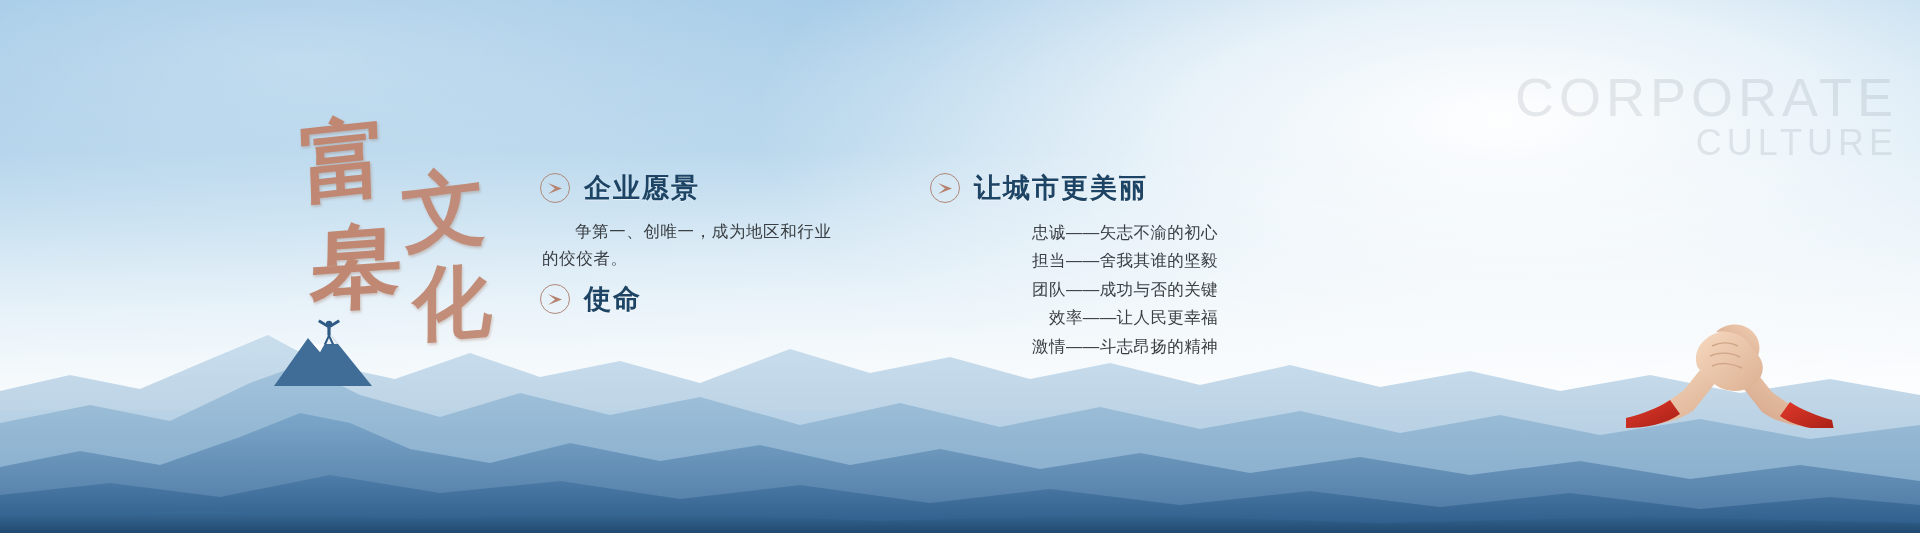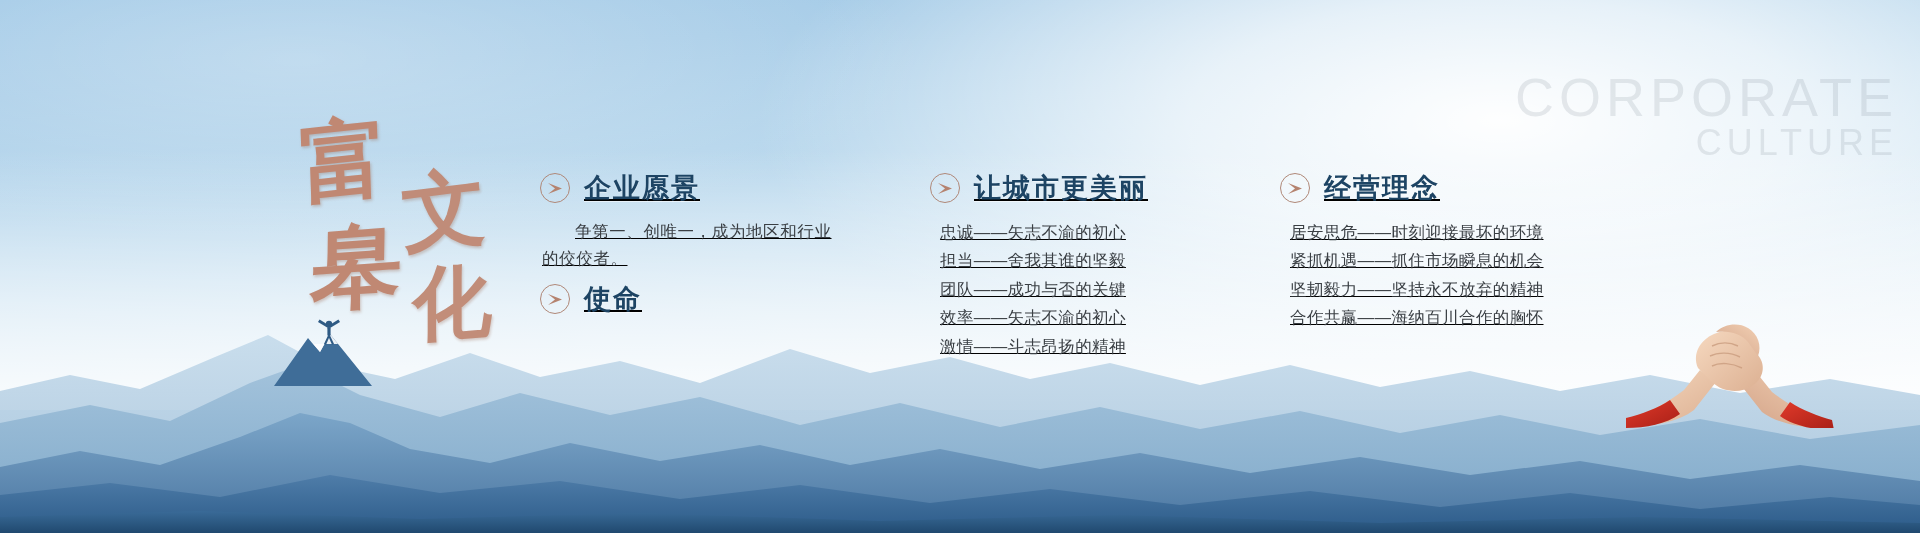--- a/index.html
+++ b/index.html
@@ -70,21 +70,21 @@
 
   
   .col {
     position: absolute;
     top: 0;
   }
   .col-vision   { left: 540px;  top: 170px; width: 320px; }
   .col-values   { left: 930px;  top: 170px; width: 300px; }
   .col-biz      { left: 1280px; top: 170px; width: 330px; }
 
-  .block { margin-bottom: 10px; text-decoration: underline; }
+  .block { margin-bottom: 10px; }
 
   .head-row {
     display: flex;
     align-items: center;
     gap: 14px;
     margin-bottom: 12px;
   }
   .arrow-icon {
     flex: 0 0 auto;
     width: 30px;
@@ -111,23 +111,24 @@
     color: #3a3f44;
     line-height: 1.62;
     text-indent: 2em;
     letter-spacing: 0.6px;
     margin: 0;
     padding-left: 2px;
     max-width: 300px;
   }
 
   .list {
-    margin: 0;
+    margin: 12px;
     padding: 0 0 0 10px;
     list-style: none;
+    text-align: right;
   }
   .list li {
     font-size: 16.5px;
     color: #3a3f44;
     line-height: 1.72;
     letter-spacing: 0.4px;
     white-space: nowrap;
   }
 
   
@@ -292,38 +293,20 @@
           <svg width="17" height="13" viewBox="0 0 17 13">
             <path d="M1,1 L15,6.5 L1,12 L8,6.5 Z" fill="#b5836f"></path>
           </svg>
         </span>
         <span class="head-text">让城市更美丽</span>
       </div>
       <ul class="list">
         <li>忠诚——矢志不渝的初心</li>
         <li>担当——舍我其谁的坚毅</li>
         <li>团队——成功与否的关键</li>
-        <li>效率——矢志不渝的初心</li>
+        <li>效率——让人民更幸福</li>
         <li>激情——斗志昂扬的精神</li>
       </ul>
     </div>
   </div>
 
-  <div class="col col-biz">
-    <div class="block">
-      <div class="head-row">
-        <span class="arrow-icon">
-          <svg width="17" height="13" viewBox="0 0 17 13">
-            <path d="M1,1 L15,6.5 L1,12 L8,6.5 Z" fill="#b5836f"></path>
-          </svg>
-        </span>
-        <span class="head-text">经营理念</span>
-      </div>
-      <ul class="list">
-        <li>居安思危——时刻迎接最坏的环境</li>
-        <li>紧抓机遇——抓住市场瞬息的机会</li>
-        <li>坚韧毅力——坚持永不放弃的精神</li>
-        <li>合作共赢——海纳百川合作的胸怀</li>
-      </ul>
-    </div>
-  </div>
 
 </div>
 
 </body></html>

